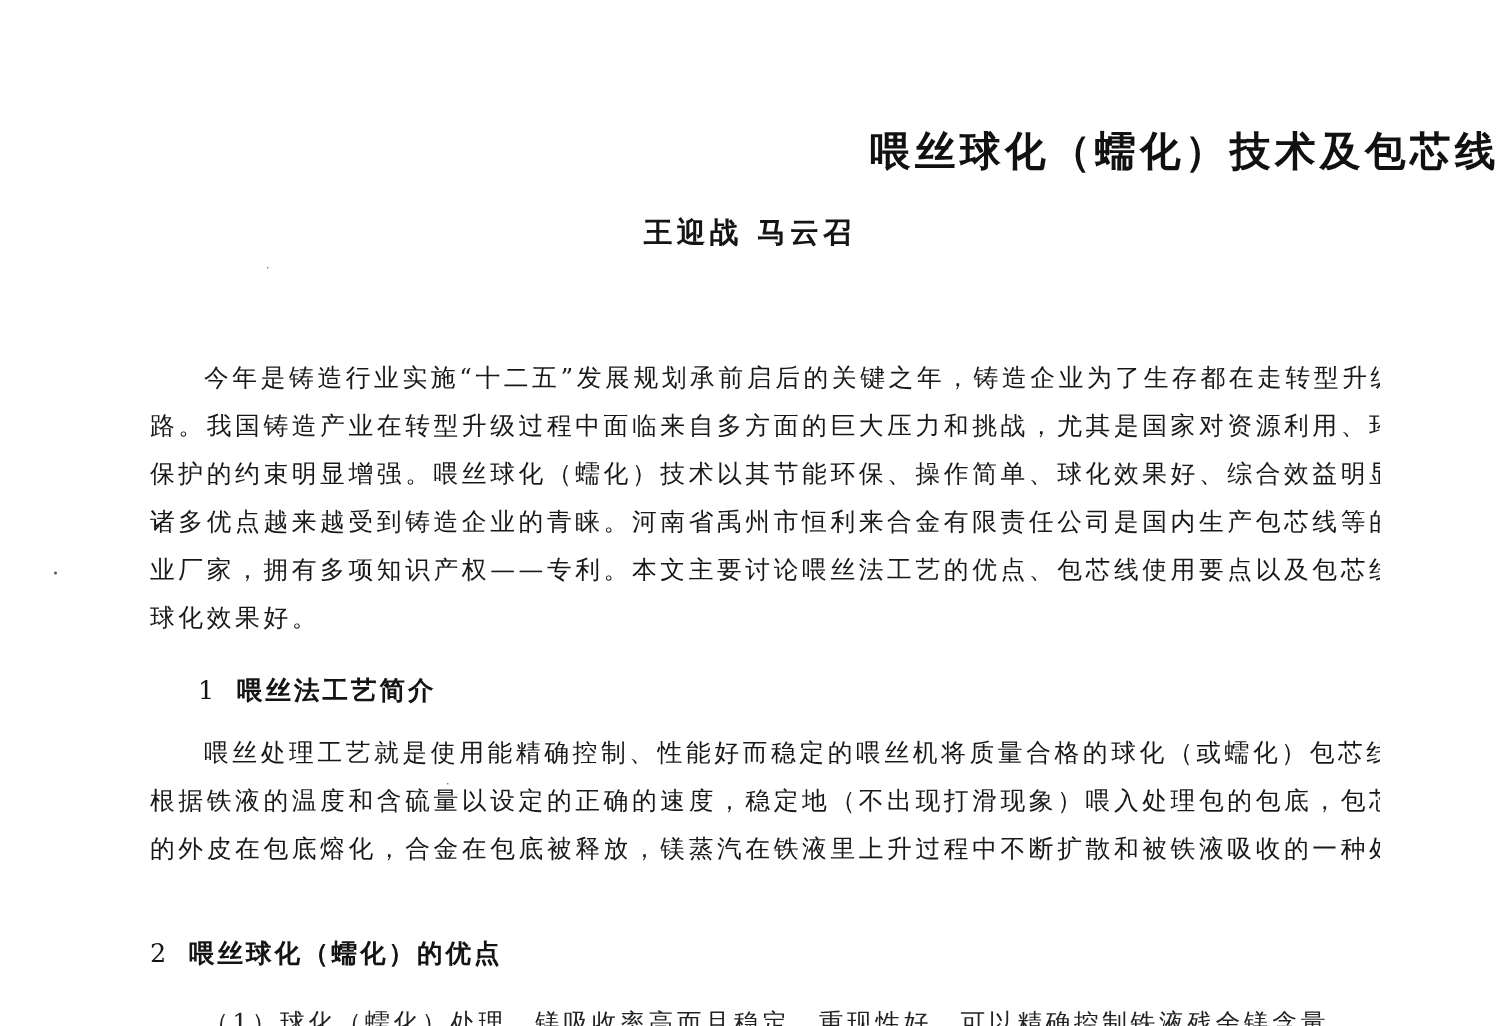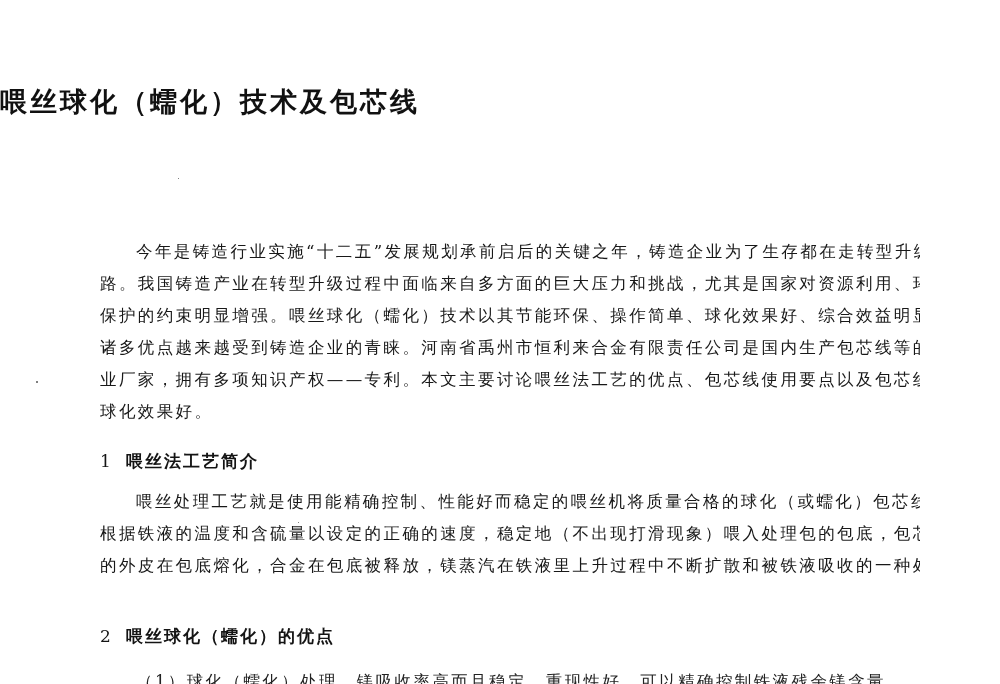--- a/index.html
+++ b/index.html
@@ -19,21 +19,21 @@
       position: absolute;
       left: 0; top: 0;
       width: 1000px;
       height: 684px;
     }
     .title {
       position: absolute;
       left: 0;
       width: 1000px;
       top: 84px;
-      text-align: left;
+      text-align: right;
       font-family: "DejaVu Sans", "Liberation Sans", sans-serif;
       font-weight: bold;
       font-size: 27px;
       letter-spacing: 3px;
       line-height: 36px;
       color: #111;
     }
     .authors {
       position: absolute;
       left: 0;
@@ -87,38 +87,39 @@
       color: #141414;
       white-space: nowrap;
     }
     .heading .num {
       font-family: "DejaVu Serif", serif;
       font-weight: normal;
       display: inline-block;
       width: 26px;
     }
     .p1 { top: 236px; }
-    .h1 { top: 448px; }
+    .h1 { top: 448px; margin-left: 32px; }
     .p2 { top: 486px; }
     .h2 { top: 623px; }
     .p3 { top: 666px; }
     .p3 .line { color: #222; }
     .speck {
       position: absolute;
       width: 2px; height: 2px;
       background: #555;
       border-radius: 1px;
     }
   </style>
 </head>
 <body>
 
 <div class="page">
 
   <div class="title">喂丝球化（蠕化）技术及包芯线</div>
+  <div class="authors">王迎战 马云召</div>
 
   <div class="para p1">
     <span class="line indent">今年是铸造行业实施“十二五”发展规划承前启后的关键之年，铸造企业为了生存都在走转型升级之</span>
     <span class="line">路。我国铸造产业在转型升级过程中面临来自多方面的巨大压力和挑战，尤其是国家对资源利用、环境</span>
     <span class="line">保护的约束明显增强。喂丝球化（蠕化）技术以其节能环保、操作简单、球化效果好、综合效益明显等</span>
     <span class="line">诸多优点越来越受到铸造企业的青睐。河南省禹州市恒利来合金有限责任公司是国内生产包芯线等的专</span>
     <span class="line">业厂家，拥有多项知识产权——专利。本文主要讨论喂丝法工艺的优点、包芯线使用要点以及包芯线的</span>
     <span class="line">球化效果好。</span>
   </div>
 

